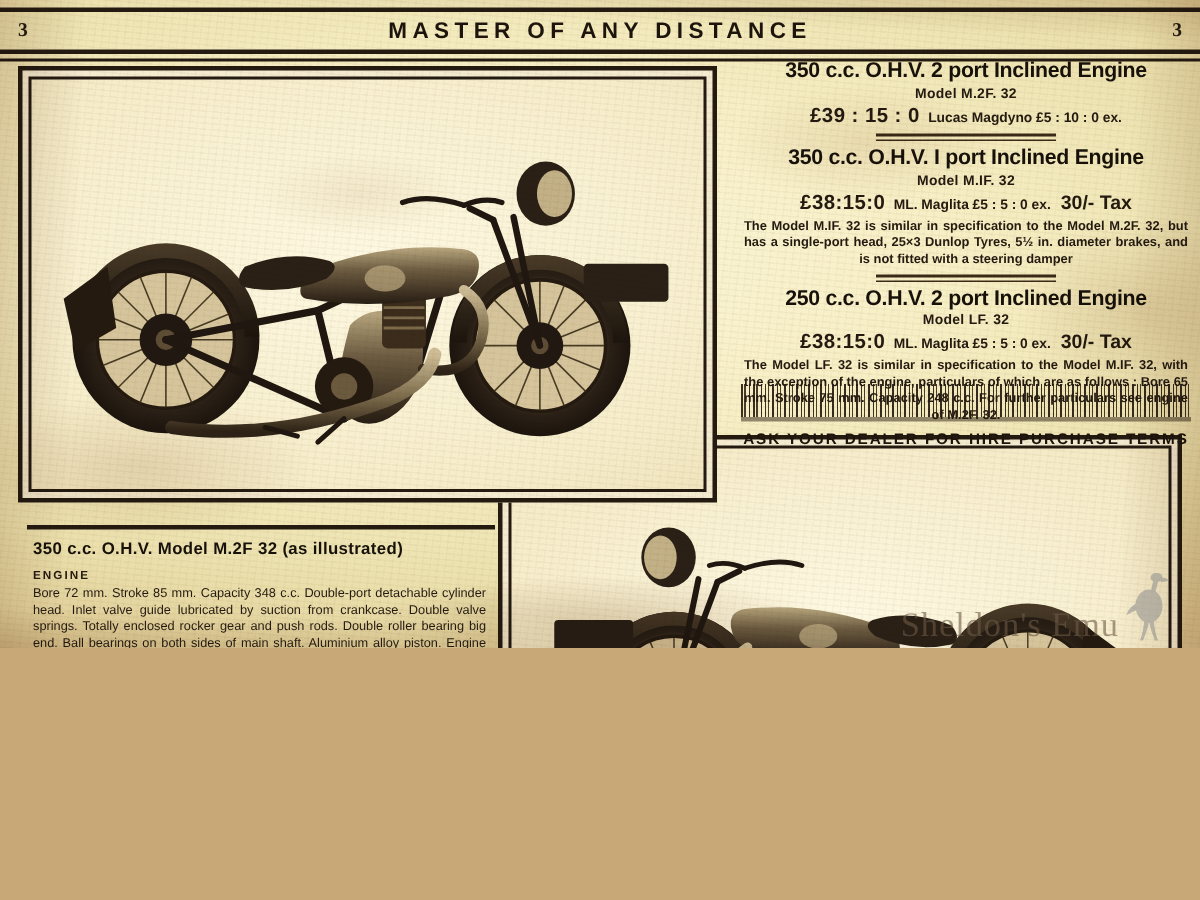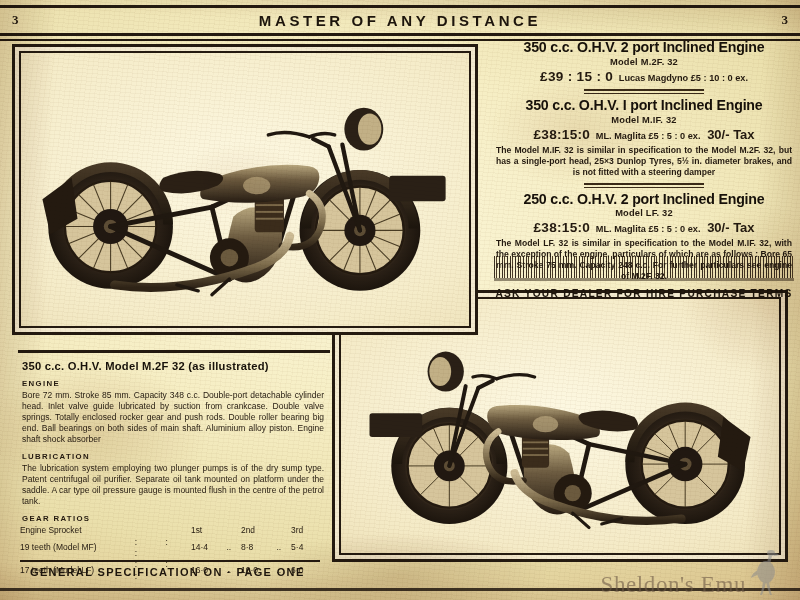--- a/index.html
+++ b/index.html
@@ -3,21 +3,21 @@
 <meta charset="utf-8">
 <title>Master of Any Distance — Catalogue Page 3</title>
 <style>
   html,body{margin:0;padding:0;}
   body{
     width:800px;height:600px;overflow:hidden;
     font-family:"Liberation Sans", sans-serif;
     background:#c9a878;
   }
   #page{
-    position:relative;width:800px;height:600px;
+    position:relative;width:800px;height:432px;
     background:
       radial-gradient(ellipse 120% 90% at 42% 40%, #fbf6d9 0%, #f6eec4 32%, #eadfab 58%, #dcc791 76%, #c9a878 100%);
     overflow:hidden;
   }
   
   #page:before{
     content:"";position:absolute;inset:0;pointer-events:none;z-index:40;
     background:
       radial-gradient(ellipse 20% 16% at 12% 72%, rgba(150,96,40,.17), rgba(0,0,0,0) 70%),
       radial-gradient(ellipse 16% 13% at 72% 22%, rgba(150,96,40,.13), rgba(0,0,0,0) 70%),

